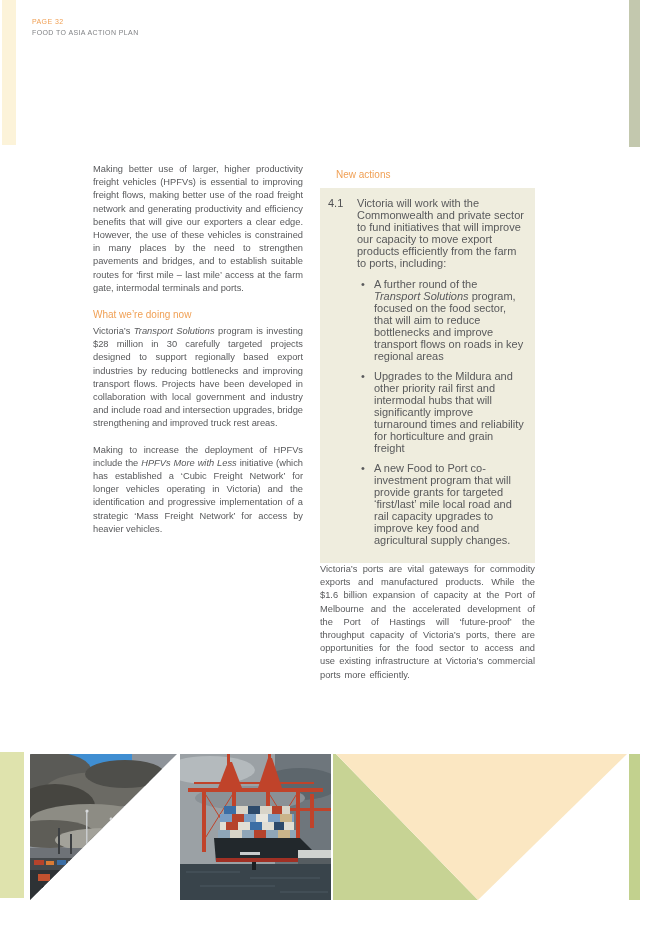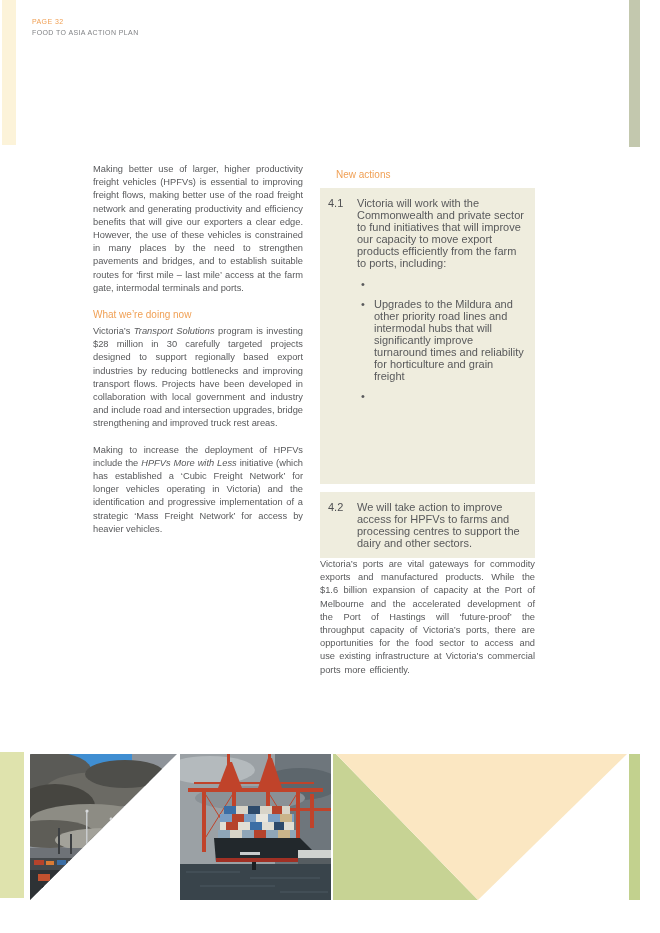--- a/index.html
+++ b/index.html
@@ -95,38 +95,34 @@
   <section class="col col-right">
     <h3 class="orange-heading new-actions">New actions</h3>
 
     <div class="action-box box-1">
       <div class="action-num">4.1</div>
       <div class="action-body">
         <div class="action-intro"><span>Victoria will work with the Commonwealth and private sector to fund initiatives that will improve our capacity to move export products efficiently from the farm to ports, including:</span></div>
         <div class="bullet-list">
             <div class="bullet-item">
               <span class="bullet-dot">•</span>
+              <span class="bullet-text"><span>A further round of the </span><em>Transport Solutions</em><span> program, focused on the food sector, that will aim to reduce bottlenecks and improve transport flows on roads in key regional areas</span></span>
             </div>
             <div class="bullet-item">
               <span class="bullet-dot">•</span>
-              <span class="bullet-text"><span>Upgrades to the Mildura and other priority road lines and intermodal hubs that will significantly improve turnaround times and reliability for horticulture and grain freight</span></span>
+              <span class="bullet-text"><span>Upgrades to the Mildura and other priority rail first and intermodal hubs that will significantly improve turnaround times and reliability for horticulture and grain freight</span></span>
             </div>
             <div class="bullet-item">
               <span class="bullet-dot">•</span>
+              <span class="bullet-text"><span>A new Food to Port co-investment program that will provide grants for targeted ‘first/last’ mile local road and rail capacity upgrades to improve key food and agricultural supply changes.</span></span>
             </div>
           </div>
       </div>
     </div>
 
-    <div class="action-box box-2">
-      <div class="action-num">4.2</div>
-      <div class="action-body">
-        <div class="action-intro"><span>We will take action to improve access for HPFVs to farms and processing centres to support the dairy and other sectors.</span></div>
-      </div>
-    </div>
 
     <p class="body-para ports-para"><span>Victoria’s ports are vital gateways for commodity exports and manufactured products. While the $1.6 billion expansion of capacity at the Port of Melbourne and the accelerated development of the Port of Hastings will ‘future-proof’ the throughput capacity of Victoria’s ports, there are opportunities for the food sector to access and use existing infrastructure at Victoria’s commercial ports more efficiently.</span></p>
   </section>
 
   <div class="strip strip-bottom-left"></div>
 
   <div class="photo photo-skyline">
     <svg viewBox="0 0 147 146" preserveAspectRatio="none">
       <rect x="0" y="0" width="147" height="146" fill="#8E9399"></rect>
       <rect x="18" y="0" width="84" height="26" fill="#3F8ED2"></rect>

